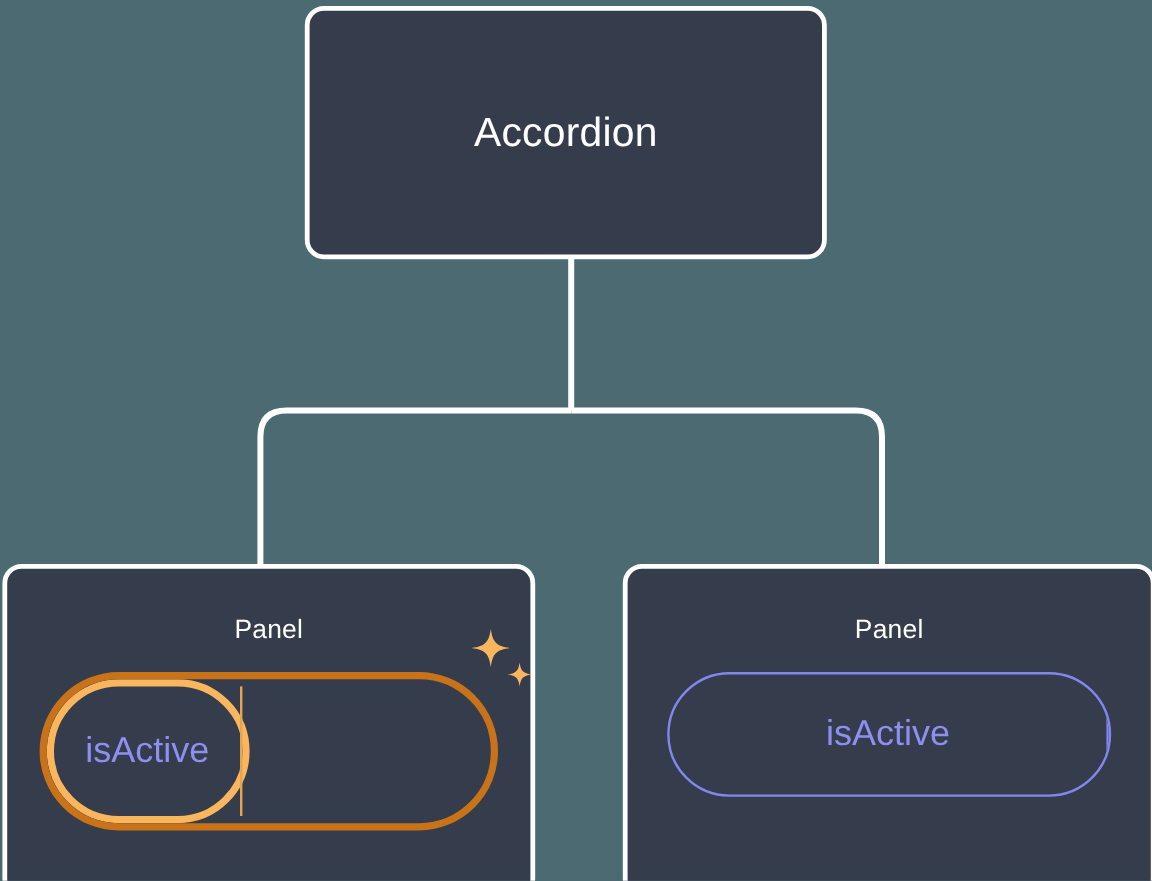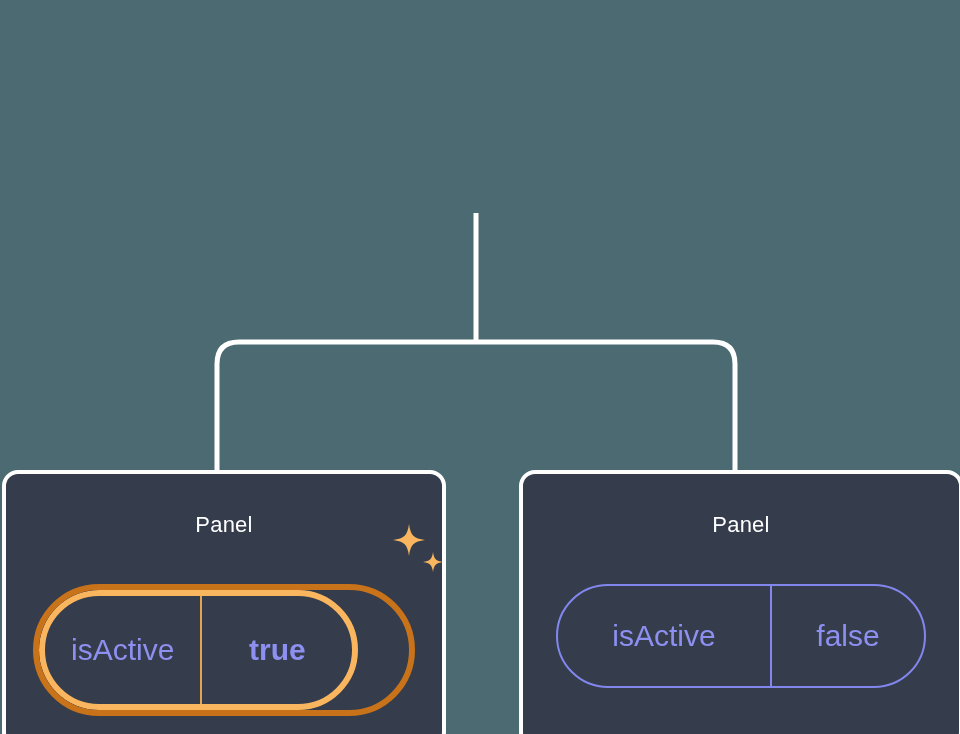--- a/index.html
+++ b/index.html
@@ -81,21 +81,20 @@
     position: relative;
     margin-top: 24px;
   }
 
   .pill {
     display: flex;
     align-items: stretch;
     border-radius: 999px;
     overflow: hidden;
     height: 104px;
-    margin-top: 24px;
   }
 
   .pill-cell {
     display: flex;
     align-items: center;
     justify-content: center;
     padding: 0 26px;
     font-size: 30px;
     line-height: 1;
     white-space: nowrap;
@@ -161,43 +160,44 @@
 
   <svg id="connectors" viewBox="0 0 960 734" width="960" height="734" fill="none">
 
     <path d="M476 213 L476 342" stroke="#ffffff" stroke-width="5" stroke-linecap="butt"></path>
 
     <path d="M476 342 L239 342 Q217 342 217 364 L217 472" stroke="#ffffff" stroke-width="5" fill="none" stroke-linecap="butt"></path>
 
     <path d="M476 342 L713 342 Q735 342 735 364 L735 472" stroke="#ffffff" stroke-width="5" fill="none" stroke-linecap="butt"></path>
   </svg>
 
+  <div class="node node-root">
+    <div class="node-title">Accordion</div>
+  </div>
 
   <div class="node node-panel node-panel-left">
     <div class="node-title">Panel</div>
 
     <div class="pill-wrap">
       <div class="pill pill-active">
         <div class="pill-active-inner">
           <div class="pill-cell pill-key">isActive</div>
-          <div class="pill-cell pill-val">true</div>
         </div>
       </div>
 
       <svg class="sparkles" viewBox="0 0 64 64" fill="none">
         <path d="M22 4 C23.6 15.4 26.6 18.4 38 20 C26.6 21.6 23.6 24.6 22 36 C20.4 24.6 17.4 21.6 6 20 C17.4 18.4 20.4 15.4 22 4 Z" fill="#f9b65f"></path>
         <path d="M46 32 C47 39 48.9 40.9 56 42 C48.9 43.1 47 45 46 52 C45 45 43.1 43.1 36 42 C43.1 40.9 45 39 46 32 Z" fill="#f9b65f"></path>
       </svg>
     </div>
   </div>
 
   <div class="node node-panel node-panel-right">
     <div class="node-title">Panel</div>
 
     <div class="pill-wrap">
       <div class="pill pill-plain">
         <div class="pill-cell pill-key">isActive</div>
-        <div class="pill-cell pill-val">false</div>
       </div>
     </div>
   </div>
 
 </div>
 
 </body></html>

